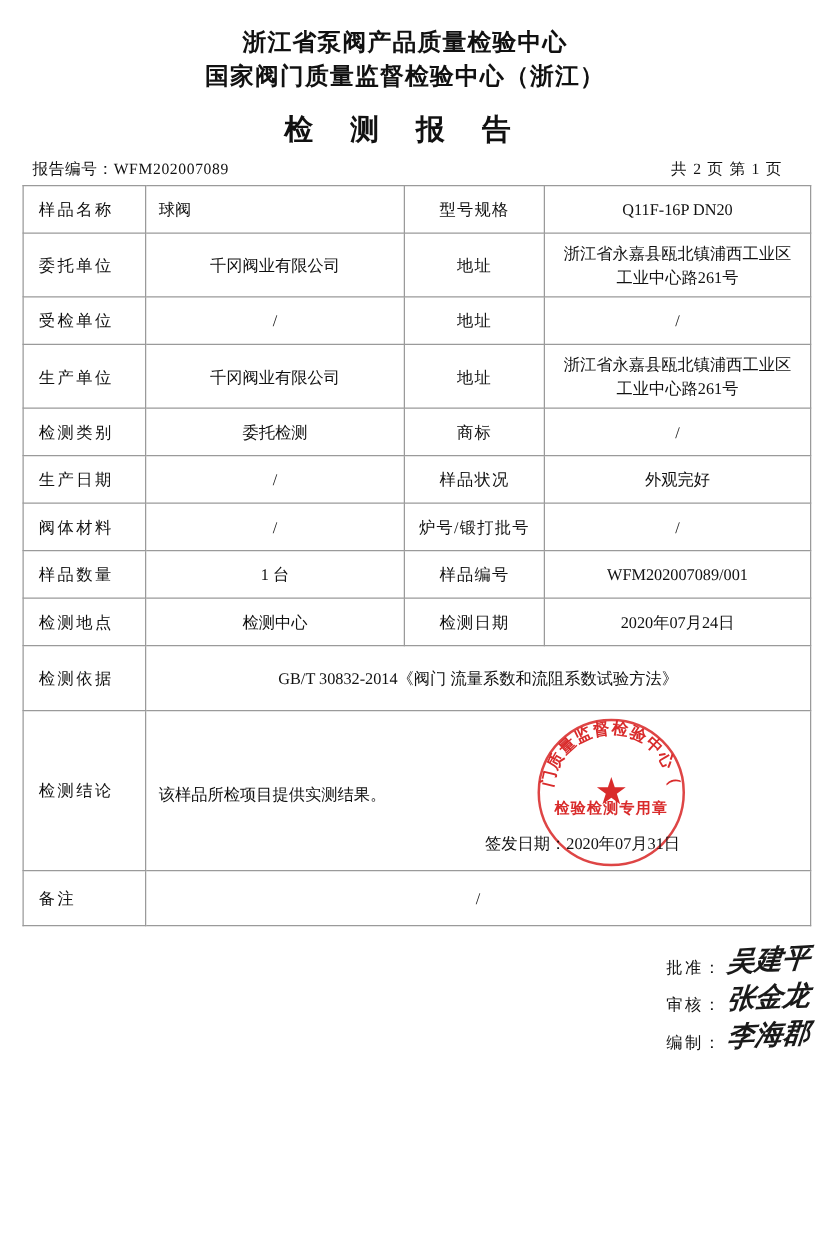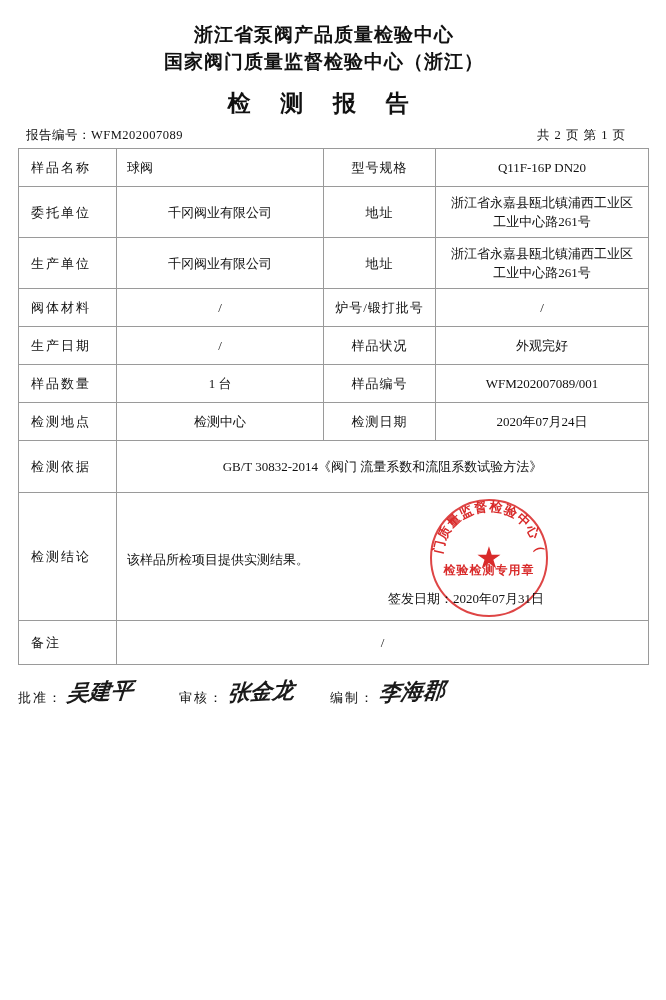--- a/index.html
+++ b/index.html
@@ -154,20 +154,21 @@
     font-size: 12px;
     font-weight: bold;
     letter-spacing: 1px;
   }
   .sig-row {
     width: 630px;
     margin: 12px auto 0 auto;
     display: flex;
     align-items: flex-end;
     font-size: 13px;
+    flex-direction: column;
   }
   .sig-block {
     display: flex;
     align-items: flex-end;
   }
   .sig-label { letter-spacing: 2px; }
   .sig-mark {
     font-family: "Liberation Serif", serif;
     font-size: 22px;
     font-style: italic;
@@ -213,44 +214,56 @@
       <tr class="h-two">
         <td class="lbl">委托单位</td>
         <td class="val">千冈阀业有限公司</td>
         <td class="mid-lbl">地址</td>
         <td class="val">
           <div>浙江省永嘉县瓯北镇浦西工业区</div>
           <div>工业中心路261号</div>
         </td>
       </tr>
 
+      <tr class="h-std">
+        <td class="lbl">受检单位</td>
+        <td class="val">/</td>
+        <td class="mid-lbl">地址</td>
+        <td class="val">/</td>
+      </tr>
 
       <tr class="h-two">
         <td class="lbl">生产单位</td>
         <td class="val">千冈阀业有限公司</td>
         <td class="mid-lbl">地址</td>
         <td class="val">
           <div>浙江省永嘉县瓯北镇浦西工业区</div>
           <div>工业中心路261号</div>
         </td>
       </tr>
 
-
-      <tr class="h-std">
-        <td class="lbl">阀体材料</td>
-        <td class="val">/</td>
-        <td class="mid-lbl">炉号/锻打批号</td>
+      <tr class="h-std">
+        <td class="lbl">检测类别</td>
+        <td class="val">委托检测</td>
+        <td class="mid-lbl">商标</td>
         <td class="val">/</td>
       </tr>
 
       <tr class="h-std">
         <td class="lbl">生产日期</td>
         <td class="val">/</td>
         <td class="mid-lbl">样品状况</td>
         <td class="val">外观完好</td>
+      </tr>
+
+      <tr class="h-std">
+        <td class="lbl">阀体材料</td>
+        <td class="val">/</td>
+        <td class="mid-lbl">炉号/锻打批号</td>
+        <td class="val">/</td>
       </tr>
 
       <tr class="h-std">
         <td class="lbl">样品数量</td>
         <td class="val">1 台</td>
         <td class="mid-lbl">样品编号</td>
         <td class="val">WFM202007089/001</td>
       </tr>
 
 

